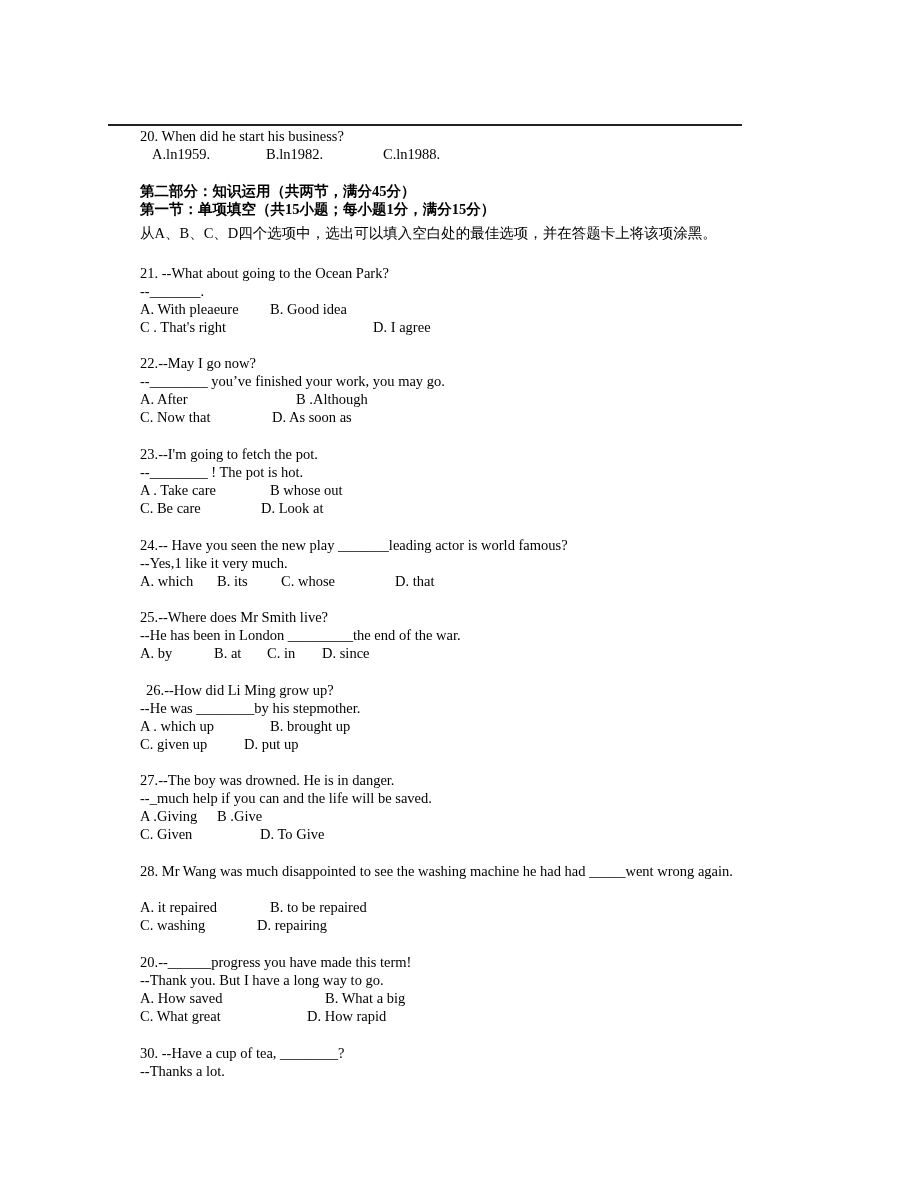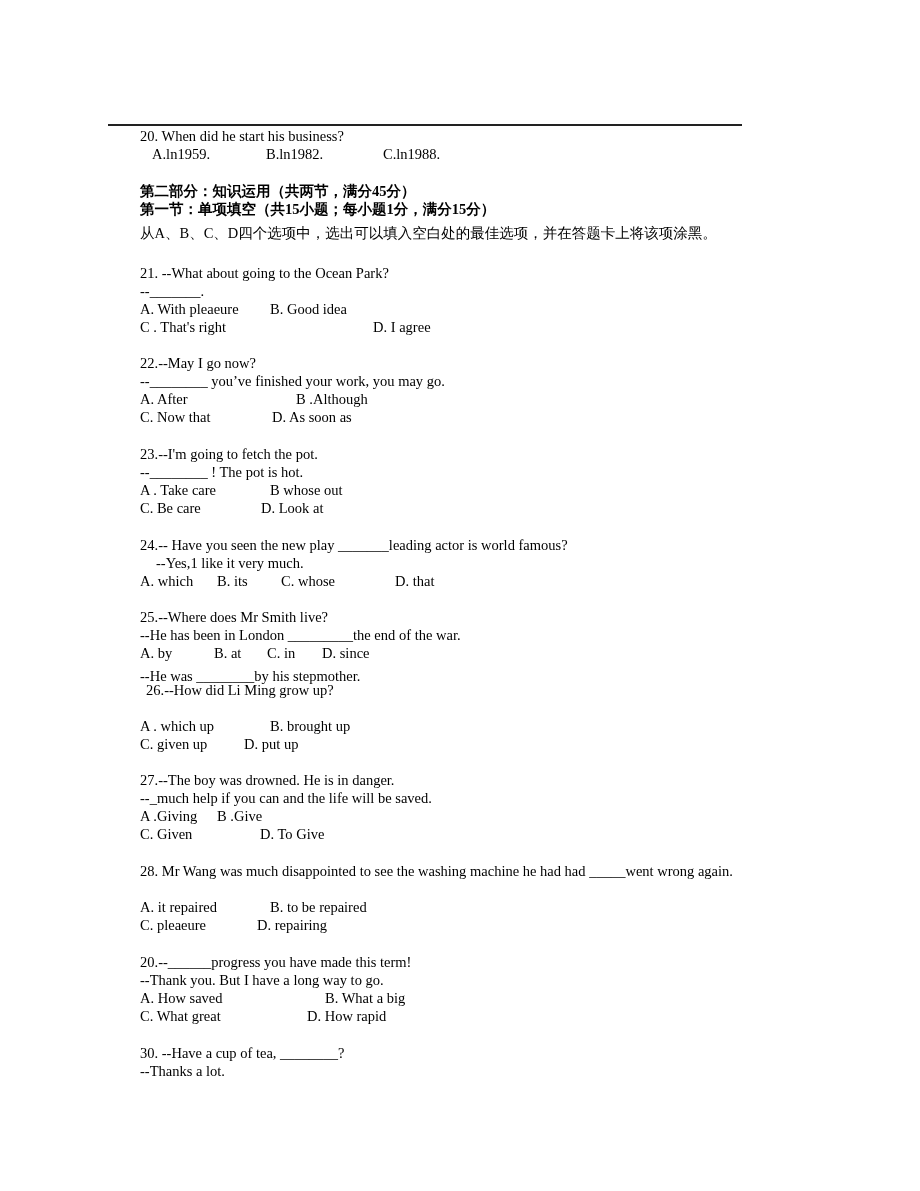--- a/index.html
+++ b/index.html
@@ -41,51 +41,51 @@
 <div class="ln" style="left:272px;top:408px">D. As soon as</div>
 
 <div class="ln" style="left:140px;top:445px">23.--I'm going to fetch the pot.</div>
 <div class="ln" style="left:140px;top:463px">--________ ! The pot is hot.</div>
 <div class="ln" style="left:140px;top:481px">A . Take care</div>
 <div class="ln" style="left:270px;top:481px">B whose out</div>
 <div class="ln" style="left:140px;top:499px">C. Be care</div>
 <div class="ln" style="left:261px;top:499px">D. Look at</div>
 
 <div class="ln" style="left:140px;top:536px">24.-- Have you seen the new play _______leading actor is world famous?</div>
-<div class="ln" style="left:156px;top:554px">--Yes,1 like it very much.</div>
+<div class="ln" style="left:140px;top:554px">--Yes,1 like it very much.</div>
 <div class="ln" style="left:140px;top:572px">A. which</div>
 <div class="ln" style="left:217px;top:572px">B. its</div>
 <div class="ln" style="left:281px;top:572px">C. whose</div>
 <div class="ln" style="left:395px;top:572px">D. that</div>
 
 <div class="ln" style="left:140px;top:608px">25.--Where does Mr Smith live?</div>
 <div class="ln" style="left:140px;top:626px">--He has been in London _________the end of the war.</div>
 <div class="ln" style="left:140px;top:644px">A. by</div>
 <div class="ln" style="left:214px;top:644px">B. at</div>
 <div class="ln" style="left:267px;top:644px">C. in</div>
 <div class="ln" style="left:322px;top:644px">D. since</div>
 
 <div class="ln" style="left:146px;top:681px">26.--How did Li Ming grow up?</div>
-<div class="ln" style="left:140px;top:667px">--He was ________by his stepmother.</div>
+<div class="ln" style="left:140px;top:699px">--He was ________by his stepmother.</div>
 <div class="ln" style="left:140px;top:717px">A . which up</div>
 <div class="ln" style="left:270px;top:717px">B. brought up</div>
 <div class="ln" style="left:140px;top:735px">C. given up</div>
 <div class="ln" style="left:244px;top:735px">D. put up</div>
 
 <div class="ln" style="left:140px;top:771px">27.--The boy was drowned. He is in danger.</div>
 <div class="ln" style="left:140px;top:789px">--_much help if you can and the life will be saved.</div>
 <div class="ln" style="left:140px;top:807px">A .Giving</div>
 <div class="ln" style="left:217px;top:807px">B .Give</div>
 <div class="ln" style="left:140px;top:825px">C. Given</div>
 <div class="ln" style="left:260px;top:825px">D. To Give</div>
 
 <div class="just" style="top:862px">28. Mr Wang was much disappointed to see the washing machine he had had _____went wrong again.</div>
 <div class="ln" style="left:140px;top:898px">A. it repaired</div>
 <div class="ln" style="left:270px;top:898px">B. to be repaired</div>
-<div class="ln" style="left:140px;top:916px">C. pleaeure</div>
+<div class="ln" style="left:140px;top:916px">C. washing</div>
 <div class="ln" style="left:257px;top:916px">D. repairing</div>
 
 <div class="ln" style="left:140px;top:953px">20.--______progress you have made this term!</div>
 <div class="ln" style="left:140px;top:971px">--Thank you. But I have a long way to go.</div>
 <div class="ln" style="left:140px;top:989px">A. How saved</div>
 <div class="ln" style="left:325px;top:989px">B. What a big</div>
 <div class="ln" style="left:140px;top:1007px">C. What great</div>
 <div class="ln" style="left:307px;top:1007px">D. How rapid</div>
 
 <div class="ln" style="left:140px;top:1044px">30. --Have a cup of tea, ________?</div>

